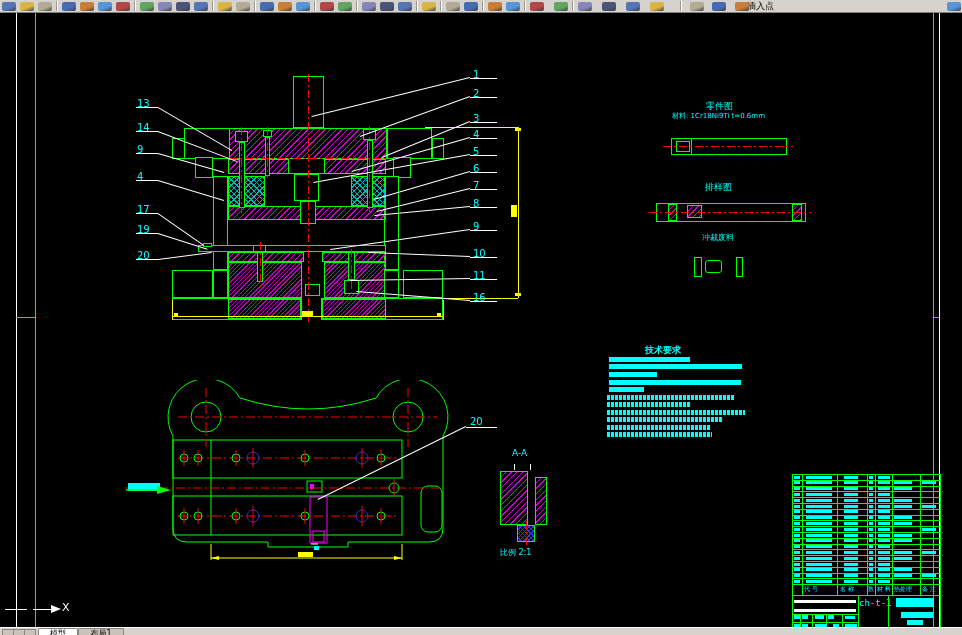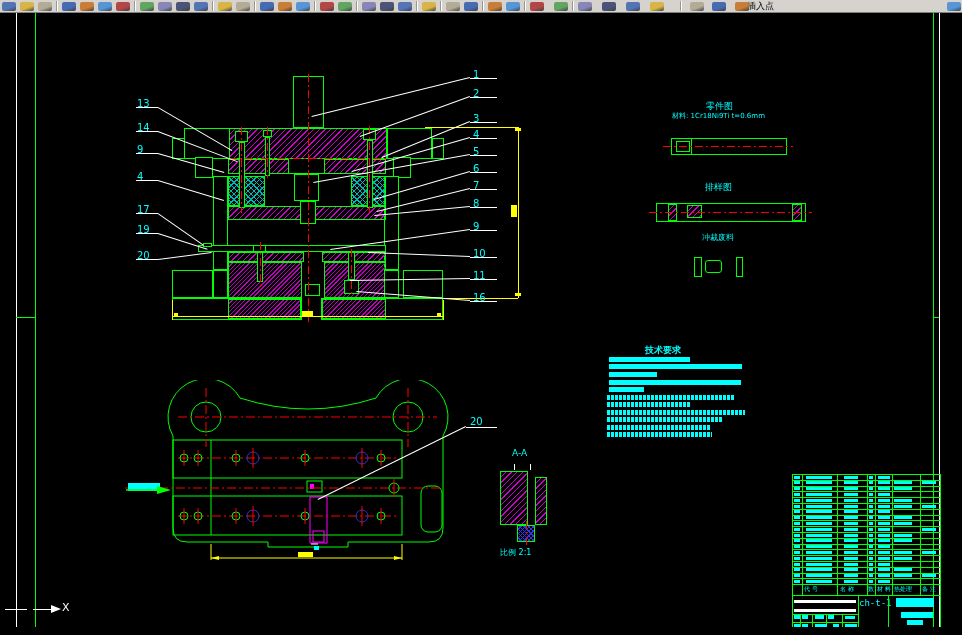--- a/index.html
+++ b/index.html
@@ -514,13 +514,20 @@
         <div class="cb" style="left: 833px; top: 612px; width: 6px; height: 4px;"></div>
         <div class="cb" style="left: 845px; top: 612px; width: 12px; height: 3px;"></div>
         <div class="wh" style="left: 5px; top: 597px; width: 22px; height: 1px;"></div>
         <div class="wv" style="left: 16px; top: 586px; width: 1px; height: 22px;"></div>
         <div class="wh" style="left: 33px; top: 597px; width: 18px; height: 1px;"></div>
         <div class="ya" style="width: 0px; height: 0px; background: none; border-left: 10px solid rgb(255, 255, 255); border-top: 4px solid rgba(0, 0, 0, 0); border-bottom: 4px solid rgba(0, 0, 0, 0); left: 51px; top: 593px;"></div>
         <div class="ctext" style="left: 62px; top: 589px; font-size: 11px; color: rgb(255, 255, 255);">X</div>
       </div>
   </div>
 
+  <div id="statusbar">
+    <div class="sbtn" style="left:2px;"></div>
+    <div class="sbtn" style="left:13px;"></div>
+    <div class="sbtn" style="left:24px;"></div>
+    <div class="stab" style="left:38px;width:38px;background:#fff;">模型</div>
+    <div class="stab" style="left:78px;width:44px;background:#c8c4bc;">布局1</div>
+  </div>
 </div>
 
 </body></html>

